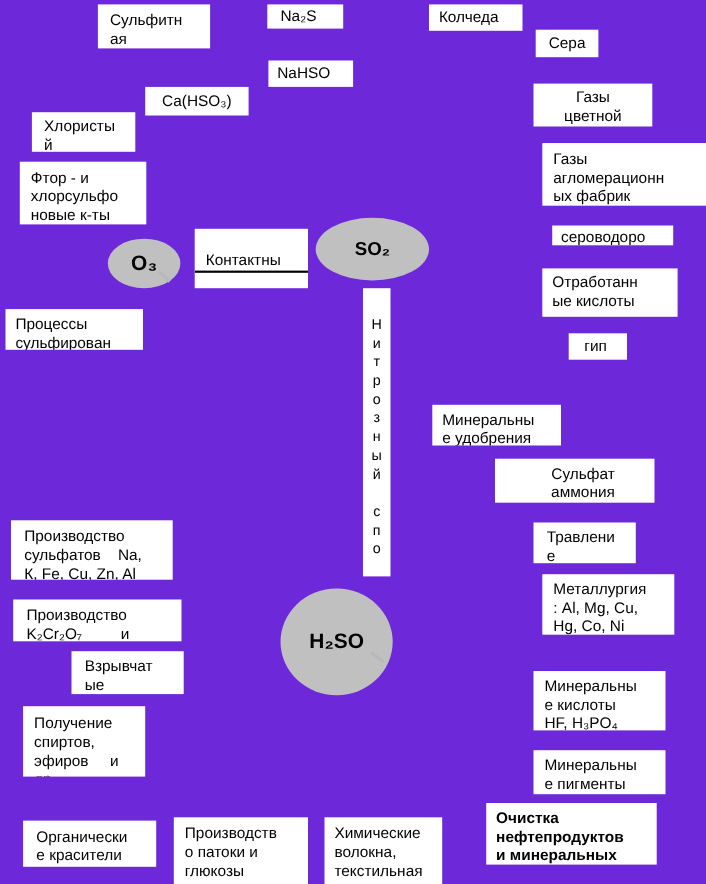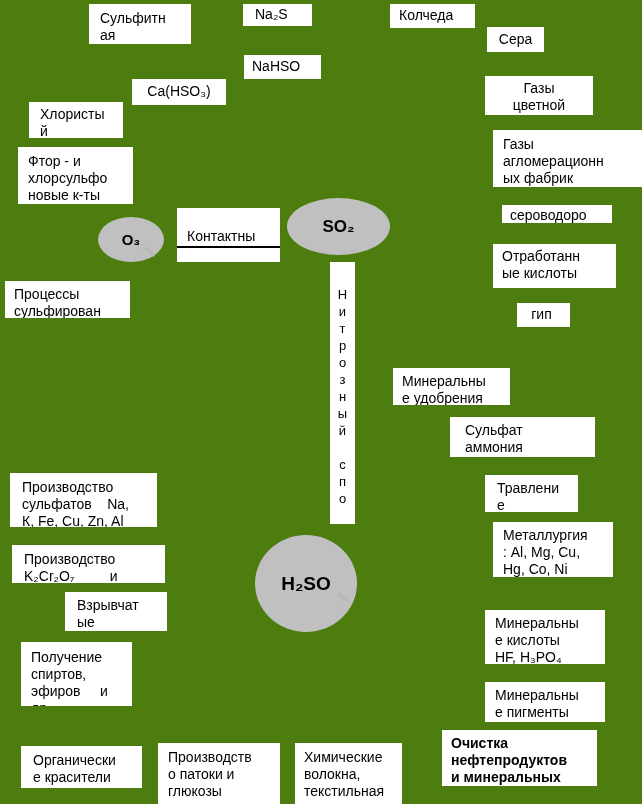--- a/index.html
+++ b/index.html
@@ -1,16 +1,16 @@
 <!DOCTYPE html>
 <html><head>
 <meta charset="utf-8">
 <style>
   html,body{margin:0;padding:0;background:#000;}
-  #canvas{position:relative;width:642px;height:804px;background:#4d7c0f;overflow:hidden;
+  #canvas{position:relative;width:642px;height:804px;background:#6d28d9;overflow:hidden;
           font-family:"Liberation Sans",sans-serif;}
   .node{position:absolute;background:#fff;color:#000;font-size:14px;line-height:17px;
         white-space:pre-line;overflow:hidden;box-sizing:border-box;}
   .hub{position:absolute;background:#c0c0c0;color:#000;display:flex;align-items:center;
        justify-content:center;font-weight:bold;}
   .ellipse{border-radius:50%;}
   .remnant{position:absolute;background:#b8b8b8;}
 
   
   #n-sulfitnaya{left:89px;top:4px;width:102px;height:40px;padding:6px 0 0 11px;}
@@ -21,21 +21,21 @@
   #n-cahso3{left:132px;top:79px;width:94px;height:26px;padding:4px 0 0 0;text-align:center;}
   #n-gazy-cvetnoj{left:485px;top:76px;width:108px;height:39px;padding:4px 0 0 0;text-align:center;}
   #n-hloristyj{left:29px;top:102px;width:94px;height:36px;padding:4px 12px 0 11px;}
   #n-gazy-aglo{left:493px;top:130px;width:149px;height:57px;padding:6px 0 0 10px;}
   #n-ftor{left:18px;top:147px;width:115px;height:57px;padding:6px 0 0 10px;}
   #n-serovodorod{left:502px;top:205px;width:110px;height:18px;padding:2px 0 0 8px;}
   #n-otrabotannye{left:493px;top:244px;width:123px;height:44px;padding:4px 0 0 9px;}
   #n-gips{left:517px;top:303px;width:53px;height:24px;padding:3px 4px 0 0;text-align:center;}
   #n-processy{left:5px;top:281px;width:125px;height:37px;padding:5px 0 0 9px;}
   #n-min-udobreniya{left:393px;top:368px;width:117px;height:37px;padding:5px 0 0 9px;}
-  #n-sulfat-ammoniya{left:450px;top:417px;width:145px;height:40px;padding:5px 0 0 15px;}
+  #n-sulfat-ammoniya{left:450px;top:417px;width:145px;height:40px;padding:5px 0 0 15px;text-align:center;}
   #n-travlenie{left:485px;top:475px;width:93px;height:37px;padding:5px 0 0 12px;}
   #n-metallurgiya{left:493px;top:522px;width:120px;height:55px;padding:5px 0 0 10px;}
   #n-pr-sulfatov{left:10px;top:473px;width:147px;height:54px;padding:6px 0 0 12px;}
   #n-pr-k2cr2o7{left:12px;top:545px;width:153px;height:38px;padding:6px 0 0 12px;}
   #n-vzryvchatye{left:20px;top:592px;width:102px;height:39px;padding:5px 0 0 12px;margin-left:45px;}
   #n-min-kisloty{left:485px;top:610px;width:120px;height:54px;padding:5px 0 0 10px;}
   #n-poluchenie{left:21px;top:642px;width:111px;height:64px;padding:7px 0 0 10px;}
   #n-min-pigmenty{left:485px;top:682px;width:120px;height:40px;padding:5px 0 0 10px;}
   #n-ochistka{left:442px;top:730px;width:155px;height:56px;padding:5px 0 0 9px;font-weight:bold;}
   #n-organicheskie{left:21px;top:746px;width:121px;height:42px;padding:6px 0 0 12px;}
@@ -44,21 +44,21 @@
 
   
   #n-kontaktny{left:177px;top:208px;width:103px;height:54px;padding:0;}
   #n-kontaktny .l1{display:block;padding:3px 0 1px 10px;border-bottom:2px solid #000;}
 
   
   #n-nitrozny{left:330px;top:262px;width:25px;height:262px;padding:24px 0 0 0;
               text-align:center;font-size:13px;line-height:17px;}
 
   
-  #hub-o3{left:98px;top:217px;width:66px;height:45px;font-size:15px;}
+  #hub-o3{left:98px;top:217px;width:66px;height:45px;font-size:19px;}
   #hub-so2{left:287px;top:198px;width:103px;height:57px;font-size:17px;}
   #hub-h2so4{left:255px;top:535px;width:102px;height:97px;font-size:19px;}
 
   
   #rem-o3{left:143px;top:250px;width:13px;height:3px;transform:rotate(42deg);}
   #rem-h2so4{left:336px;top:596px;width:14px;height:3px;transform:rotate(38deg);}
 </style>
 </head>
 <body>
 

